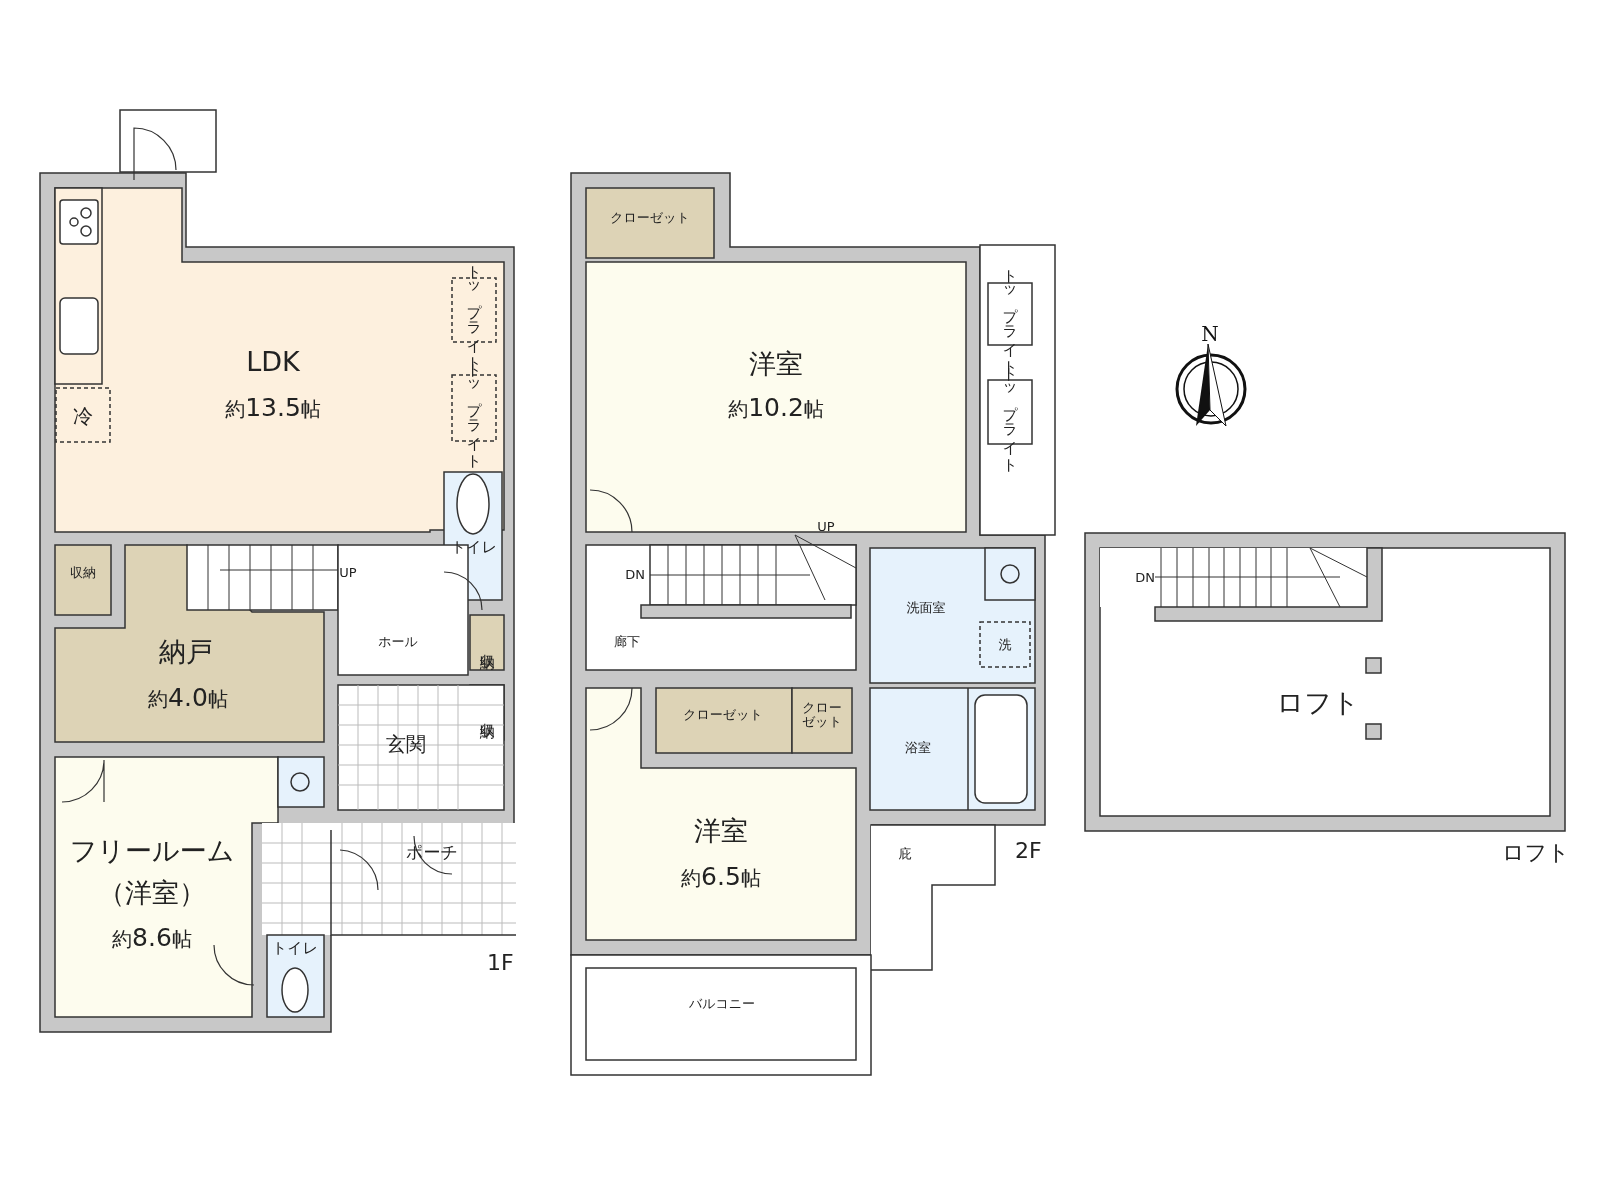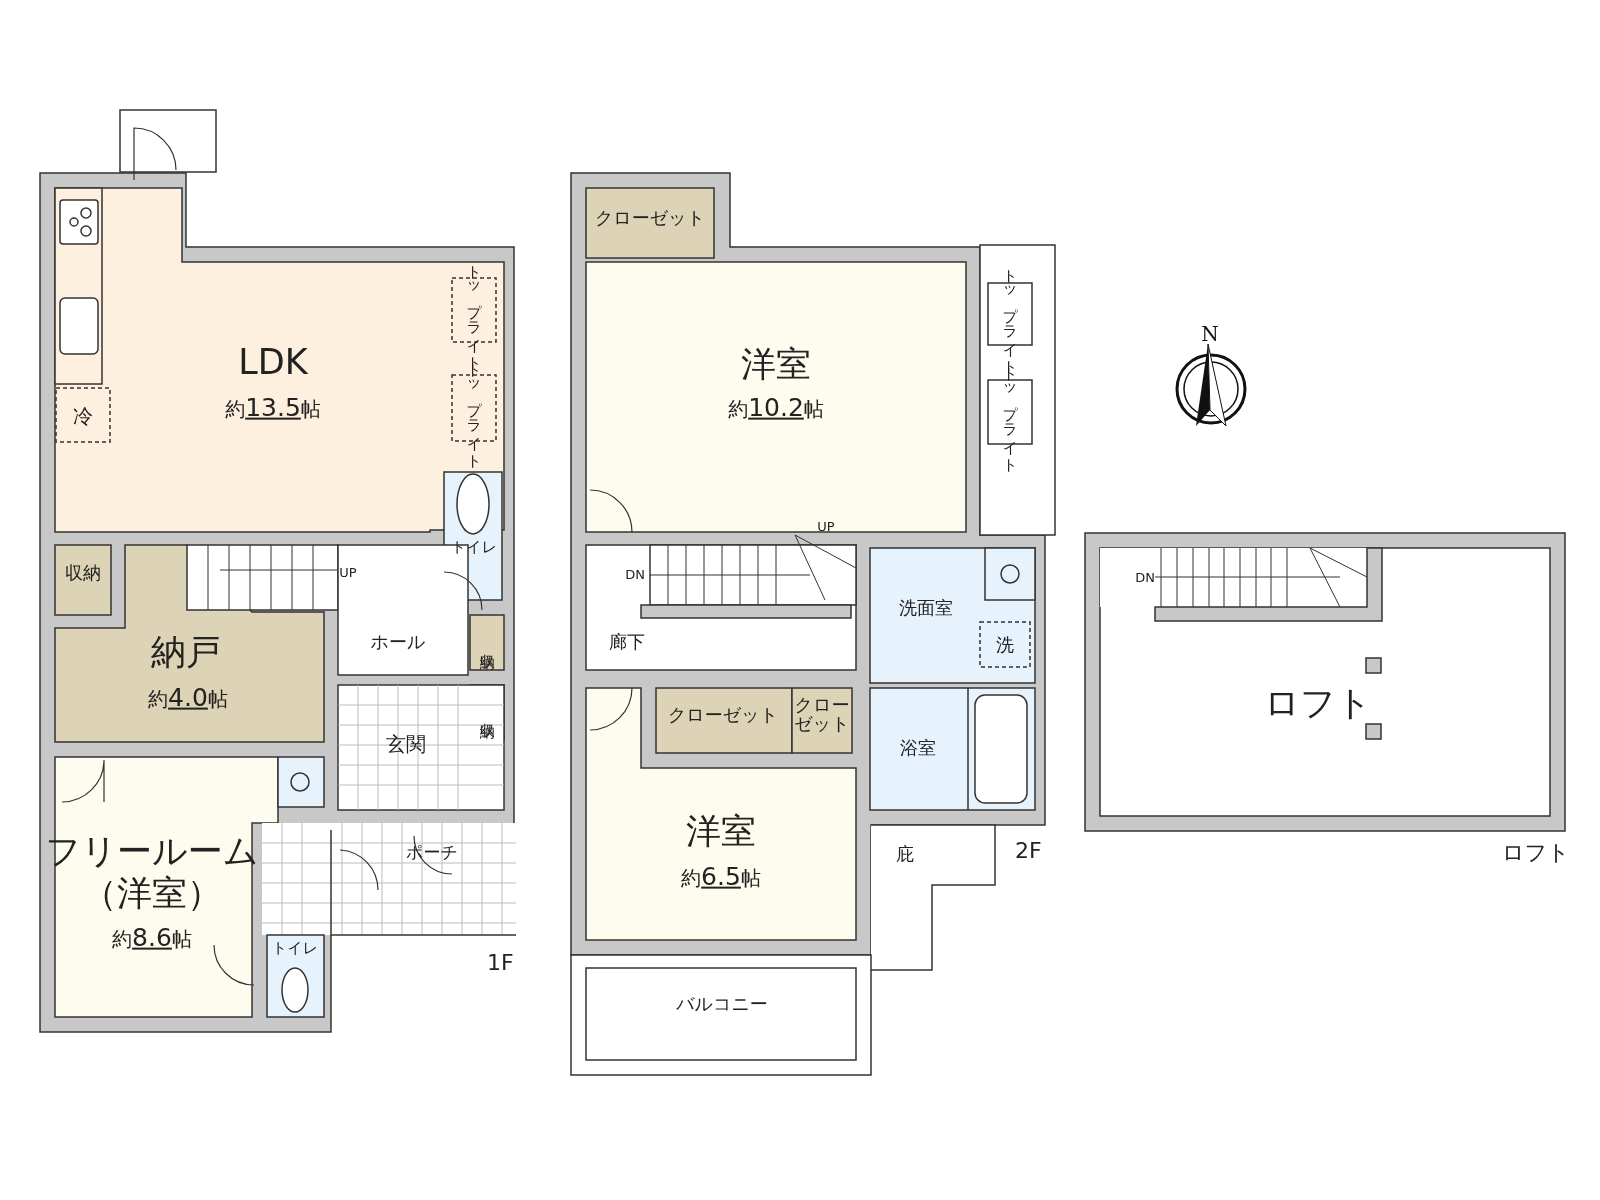--- a/index.html
+++ b/index.html
@@ -1,24 +1,24 @@
 <!DOCTYPE html>
 <html><head>
 <meta charset="utf-8">
 <style>
   html,body{margin:0;padding:0;background:#ffffff;}
   body{width:1600px;height:1200px;position:relative;overflow:hidden;font-family:"DejaVu Sans","Liberation Sans",sans-serif;}
   svg{position:absolute;left:0;top:0;}
   .lbl{position:absolute;color:#222;white-space:nowrap;transform:translate(-50%,-50%);text-align:center;line-height:1.15;}
-  .big{font-size:35px;}
+  .big{font-size:27px;}
   .mid{font-size:20px;}
-  .sml{font-size:18px;}
+  .sml{font-size:13px;}
   .tiny{font-size:13px;}
   .area{font-size:20px;}
-  .area b{font-size:25px;font-weight:normal;text-decoration:underline;}
+  .area b{font-size:25px;font-weight:normal;}
   .vert{writing-mode:vertical-rl;font-size:15px;letter-spacing:1px;line-height:1.1;}
   .floor{position:absolute;font-size:22px;color:#222;}
   .north{position:absolute;font-family:"DejaVu Serif","Liberation Serif",serif;font-size:20px;color:#111;transform:translateX(-50%);}
 </style>
 </head>
 <body>
 
 <svg width="1600" height="1200" viewBox="0 0 1600 1200">
 
   <g stroke="#333" stroke-width="1.5">

